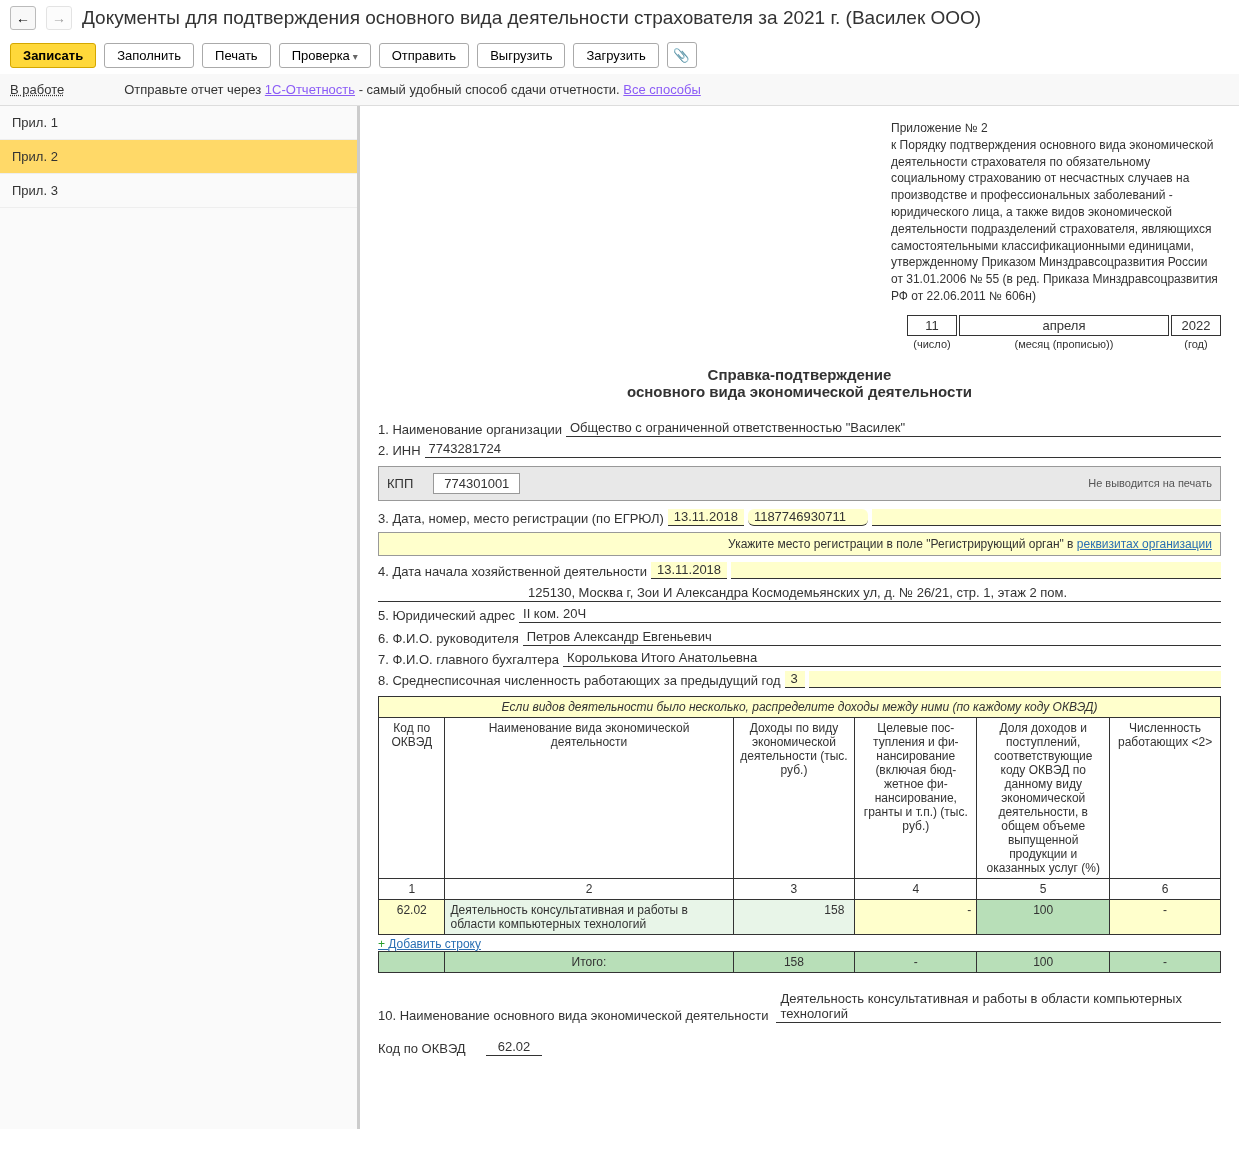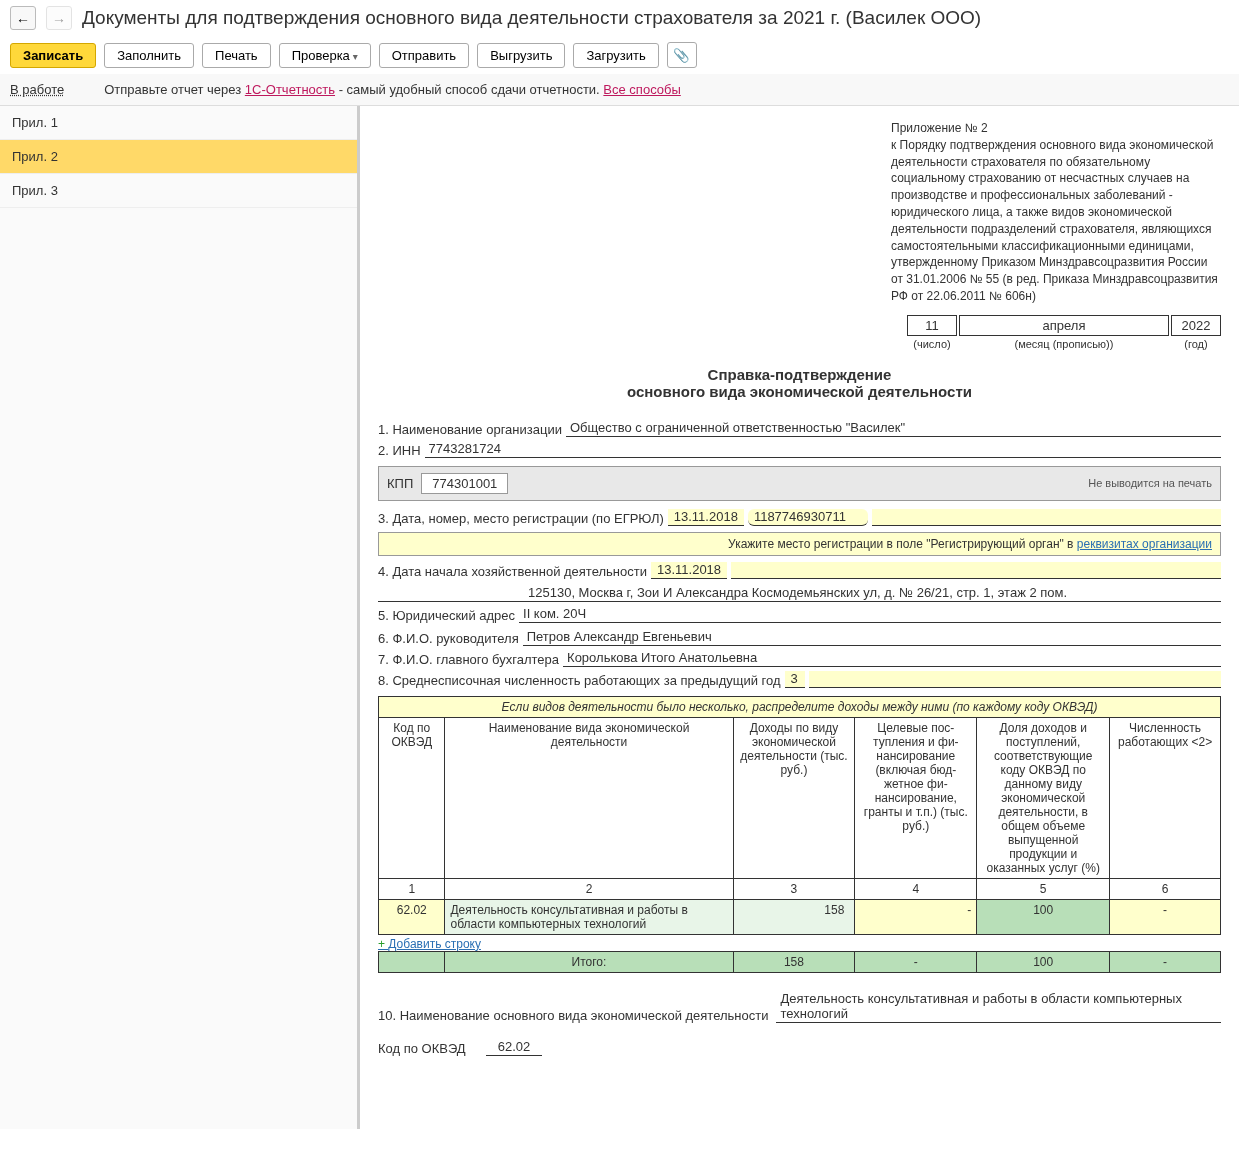--- a/index.html
+++ b/index.html
@@ -51,24 +51,24 @@
       border-radius: 3px;
       background: #fff;
       cursor: pointer;
     }
     .status-bar {
       display: flex;
       align-items: center;
       padding: 8px 10px;
       background: #f8f8f8;
       border-bottom: 1px solid #ddd;
-      gap: 40px;
+      gap: 60px;
       font-size: 13px;
     }
-    .status-bar a { color: #be185d; text-decoration: underline; }
+    .status-bar a { color: #8b5cf6; text-decoration: underline; }
     .status-label { text-decoration: underline dotted; }
     .main {
       display: flex;
       height: calc(100vh - 130px);
     }
     .sidebar {
       width: 360px;
       border-right: 3px solid #ccc;
       background: #fafafa;
     }
@@ -130,21 +130,21 @@
       background: #e8e8e8;
       padding: 6px 8px;
       margin: 8px 0;
       display: flex;
       align-items: center;
     }
     .kpp-val {
       border: 1px solid #999;
       background: #fff;
       padding: 2px 10px;
-      margin-left: 8px;
+      margin-left: 20px;
     }
     .kpp-note { margin-left: auto; font-size: 11px; color: #555; }
     .hint-box {
       border: 1px solid #999;
       background: #ffffcc;
       padding: 4px 8px;
       margin: 6px 0;
       text-align: right;
       font-size: 12px;
     }

